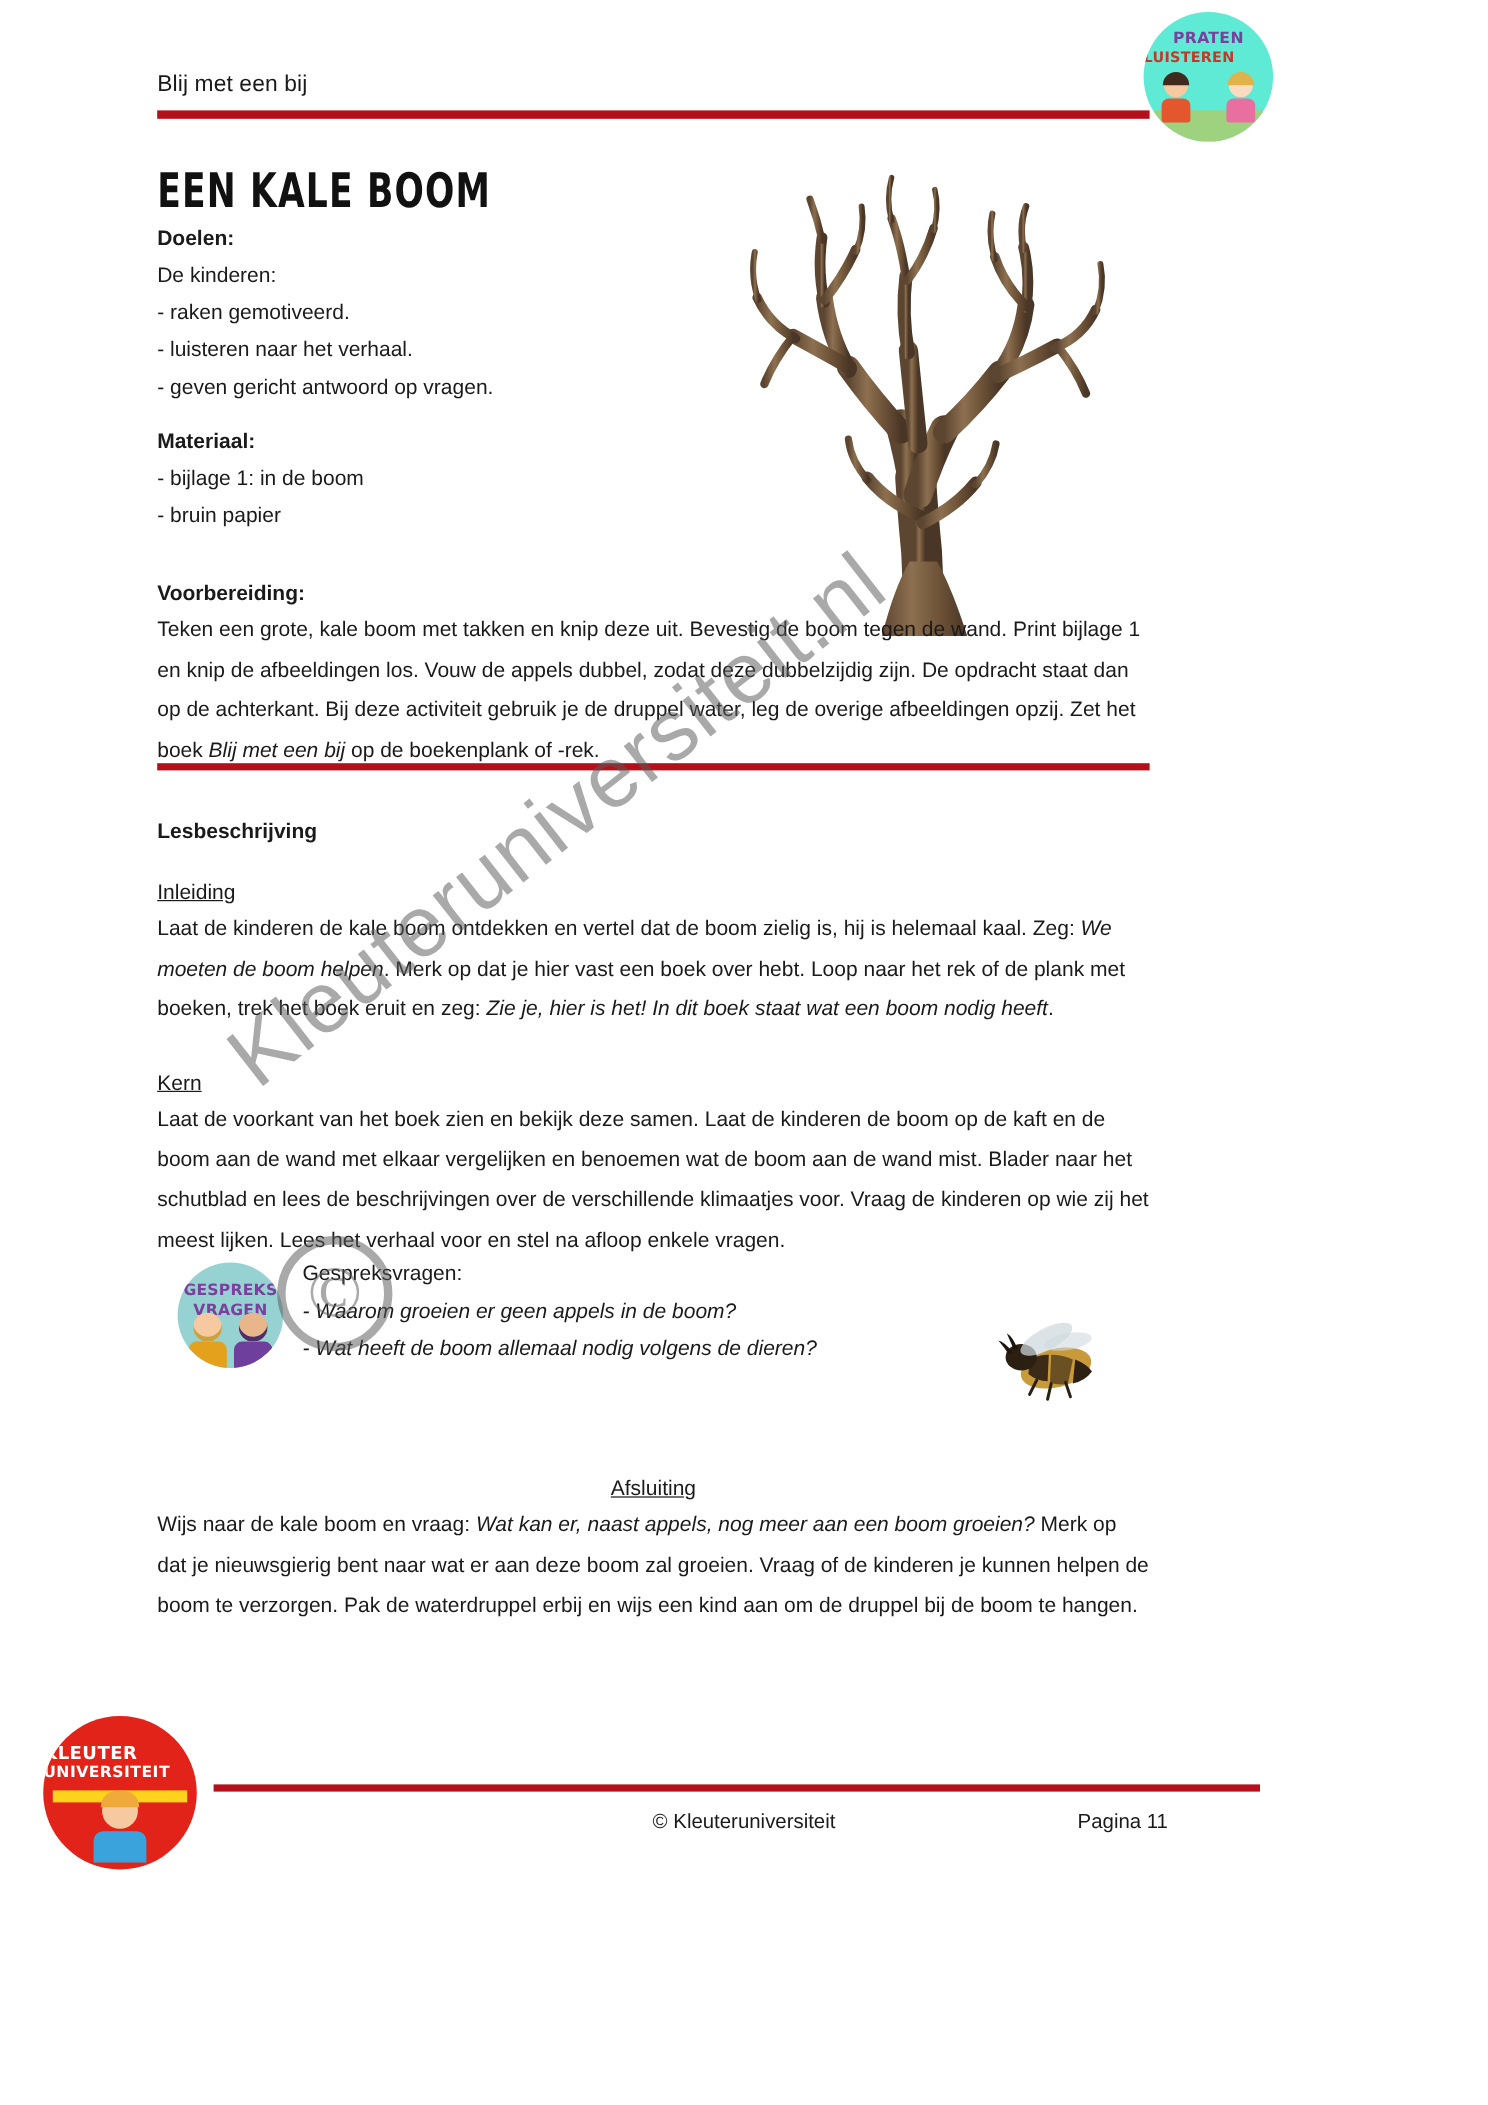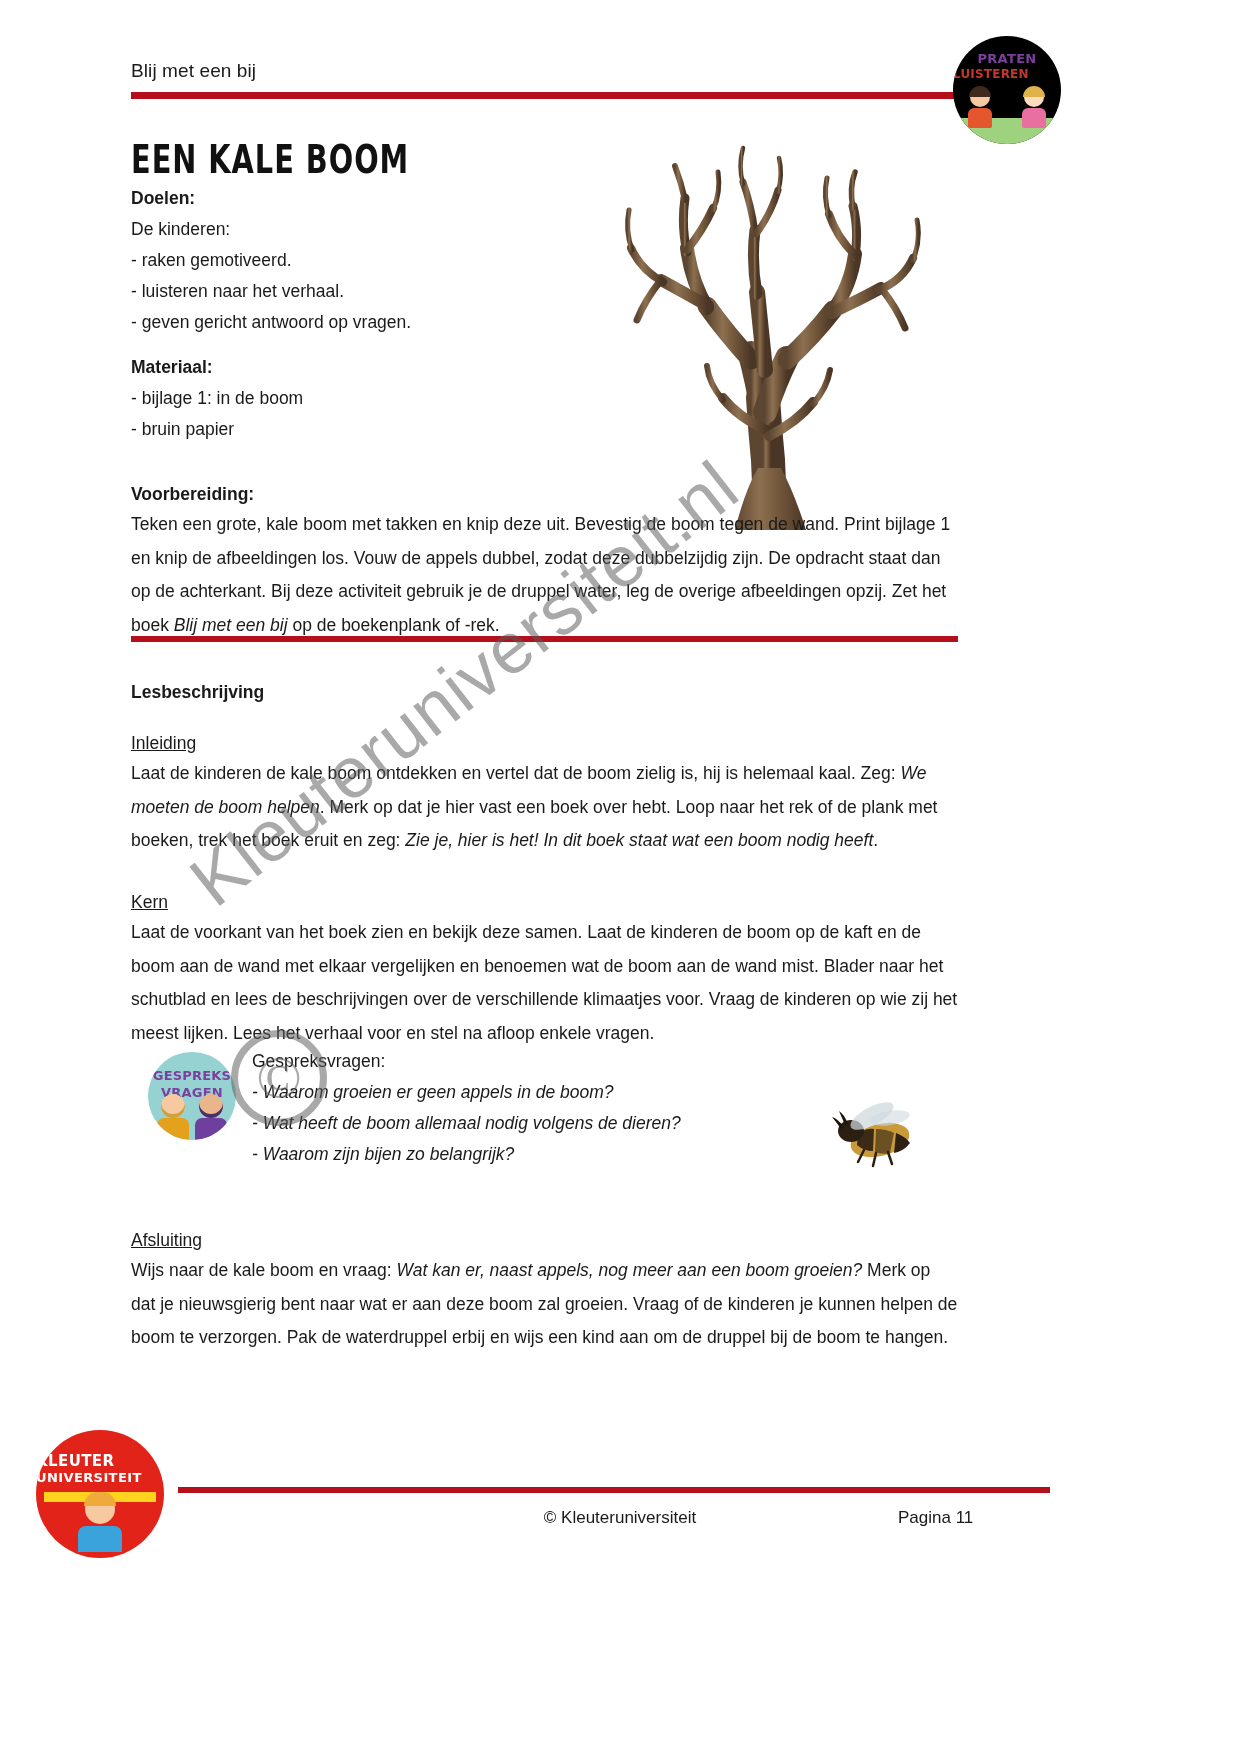--- a/index.html
+++ b/index.html
@@ -51,25 +51,25 @@
     left: 178px;
     top: 1487px;
     width: 872px;
     height: 6px;
   }
 
   
   .badge-praten {
     position: absolute;
     left: 953px;
-    top: 36px;
+    top: 10px;
     width: 108px;
     height: 108px;
     border-radius: 50%;
-    background: #000000;
+    background: #5eead4;
     overflow: hidden;
   }
   .badge-praten .bp-l1 {
     position: absolute;
     top: 15px; left: 0; right: 0;
     text-align: center;
     font-family: "DejaVu Sans", sans-serif;
     font-weight: bold;
     font-size: 13px;
     letter-spacing: .3px;
@@ -170,21 +170,21 @@
   .bold { font-weight: bold; }
   .u { text-decoration: underline; }
 
   #voorbereiding-label { top: 478px; }
   #voorbereiding-body { top: 508px; }
   #lesbeschrijving-label { top: 676px; font-weight: bold; }
   #inleiding-label { top: 727px; }
   #inleiding-body { top: 757px; }
   #kern-label { top: 886px; }
   #kern-body { top: 916px; }
-  #afsluiting-label { top: 1224px; }
+  #afsluiting-label { top: 1224px; text-align: center; }
   #afsluiting-body { top: 1254px; }
 
   
   .badge-gespreks {
     position: absolute;
     left: 148px;
     top: 1052px;
     width: 88px;
     height: 88px;
     border-radius: 50%;
@@ -450,21 +450,20 @@
     <div class="bg-kid bg-kid-r">
       <div class="head"></div>
         <div class="body"></div>
     </div>
   </div>
 
   <div class="gespreks-block">
     <div>Gespreksvragen:</div>
     <div class="q">- Waarom groeien er geen appels in de boom?</div>
     <div class="q">- Wat heeft de boom allemaal nodig volgens de dieren?</div>
-    <div class="q">- Waarom zijn bijen zo belangrijk?</div>
   </div>
 
   <div class="bee">
     <svg width="120" height="90" viewBox="0 0 120 90" xmlns="http://www.w3.org/2000/svg" aria-hidden="true">
       <g>
         <ellipse cx="70" cy="50" rx="30" ry="16" transform="rotate(-14 70 50)" fill="#c89a3a"></ellipse>
         <path d="M48 44 q8 -6 16 -5 l-1 22 q-9 0 -16 -6 z" fill="#3a2a16"></path>
         <path d="M66 39 q10 0 18 4 l-4 20 q-8 2 -15 -1 z" fill="#6b5024"></path>
         <path d="M86 43 q10 4 14 10 q-6 8 -16 10 z" fill="#2e2012"></path>
         <ellipse cx="41" cy="41" rx="13" ry="11" fill="#2b1f12"></ellipse>

